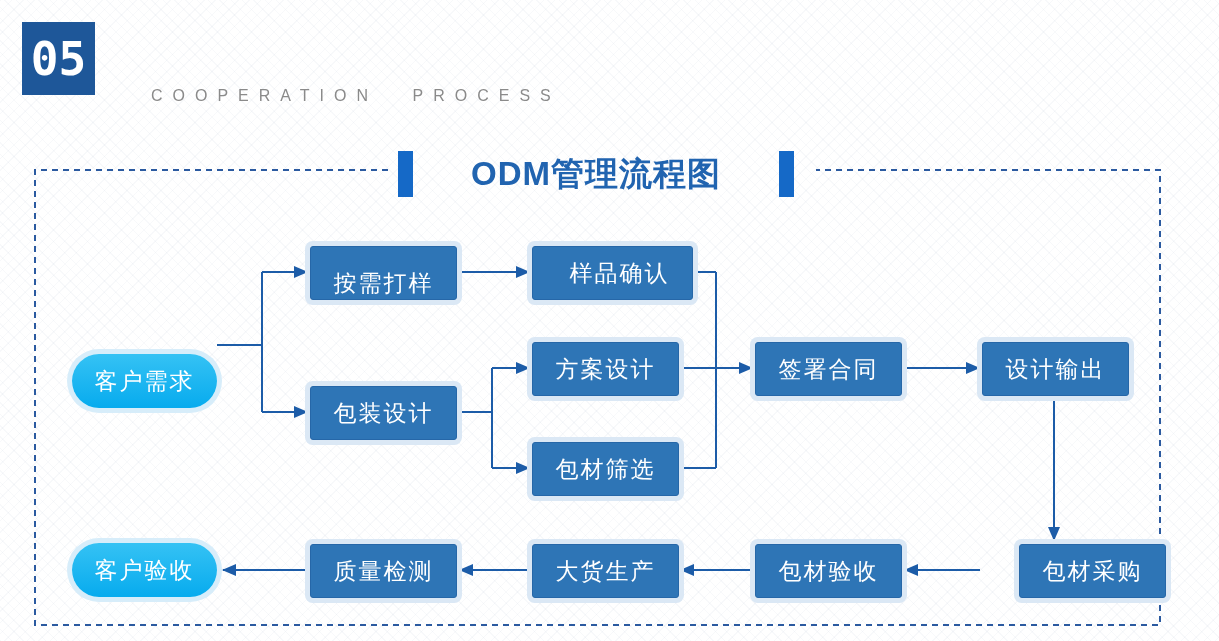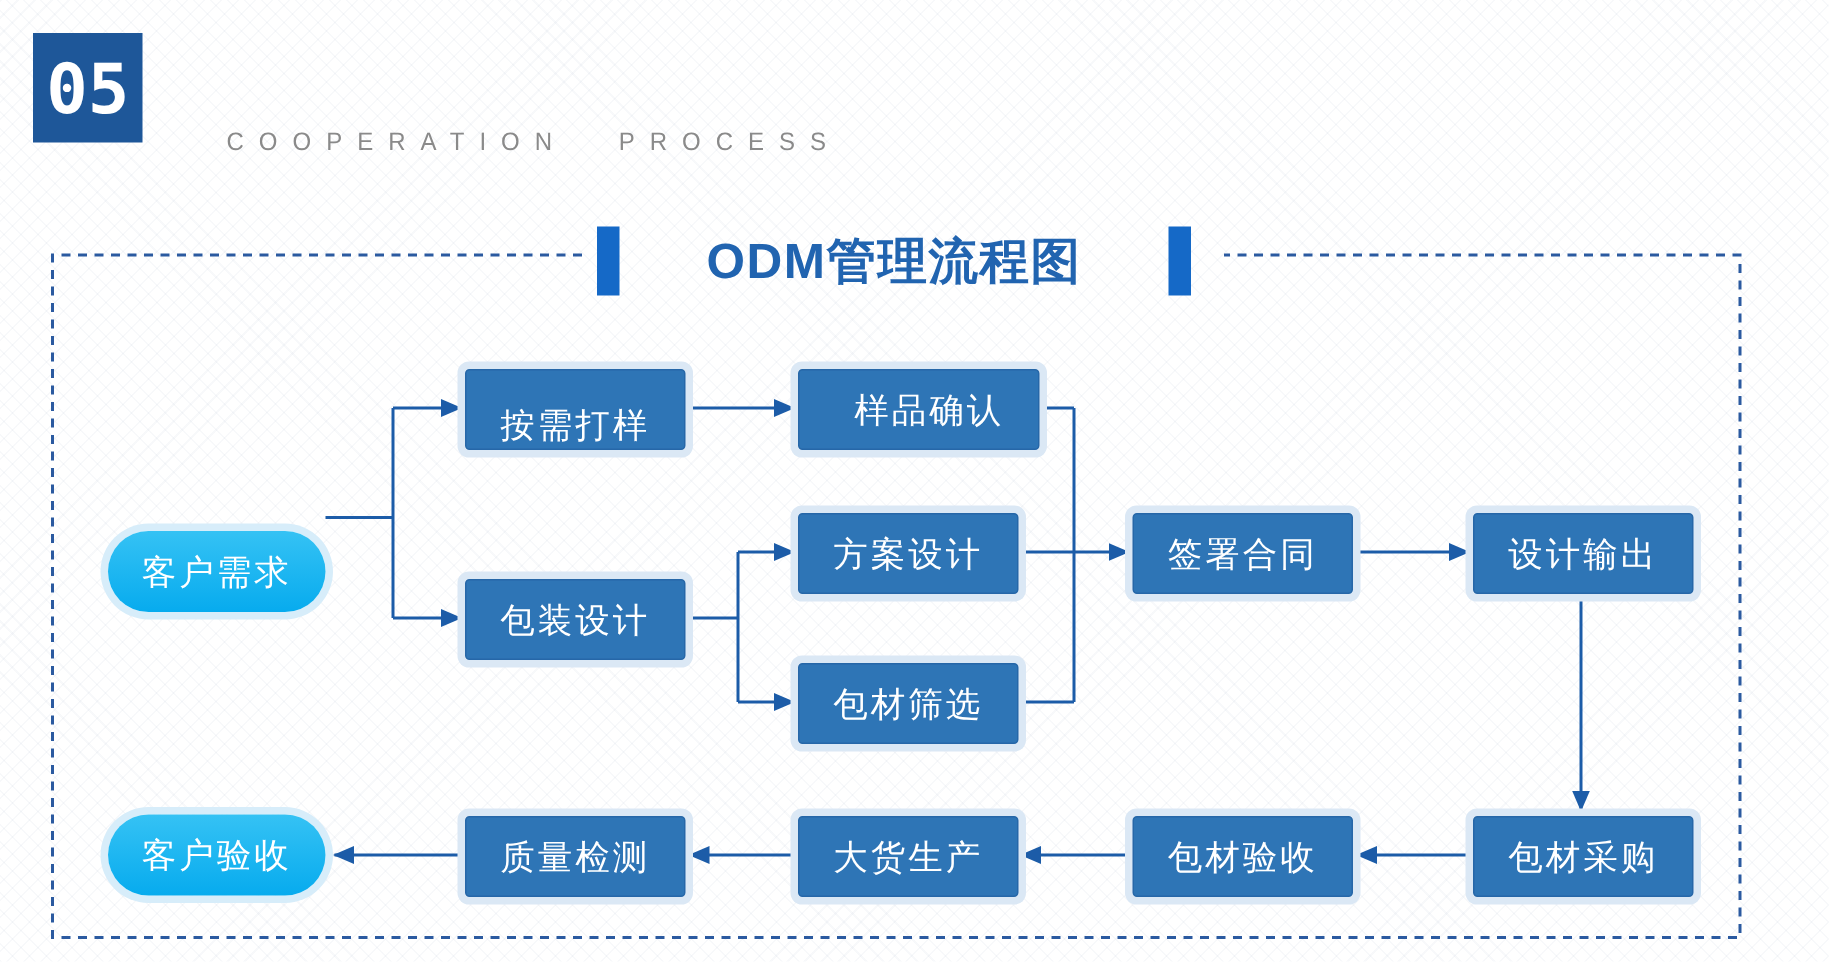--- a/index.html
+++ b/index.html
@@ -118,21 +118,21 @@
       </div>
       <div class="node rect" style="left: 532px; top: 442px; width: 145px; height: 52px;">
         <span>包材筛选</span>
       </div>
       <div class="node rect" style="left: 755px; top: 342px; width: 145px; height: 52px;">
         <span>签署合同</span>
       </div>
       <div class="node rect" style="left: 982px; top: 342px; width: 145px; height: 52px;">
         <span>设计输出</span>
       </div>
-      <div class="node rect" style="left: 982px; top: 544px; width: 145px; height: 52px; align-items: center;">
+      <div class="node rect" style="left: 1019px; top: 544px; width: 145px; height: 52px; align-items: center;">
         <span>包材采购</span>
       </div>
       <div class="node rect" style="left: 755px; top: 544px; width: 145px; height: 52px;">
         <span>包材验收</span>
       </div>
       <div class="node rect" style="left: 532px; top: 544px; width: 145px; height: 52px;">
         <span>大货生产</span>
       </div>
       <div class="node rect" style="left: 310px; top: 544px; width: 145px; height: 52px;">
         <span>质量检测</span>

